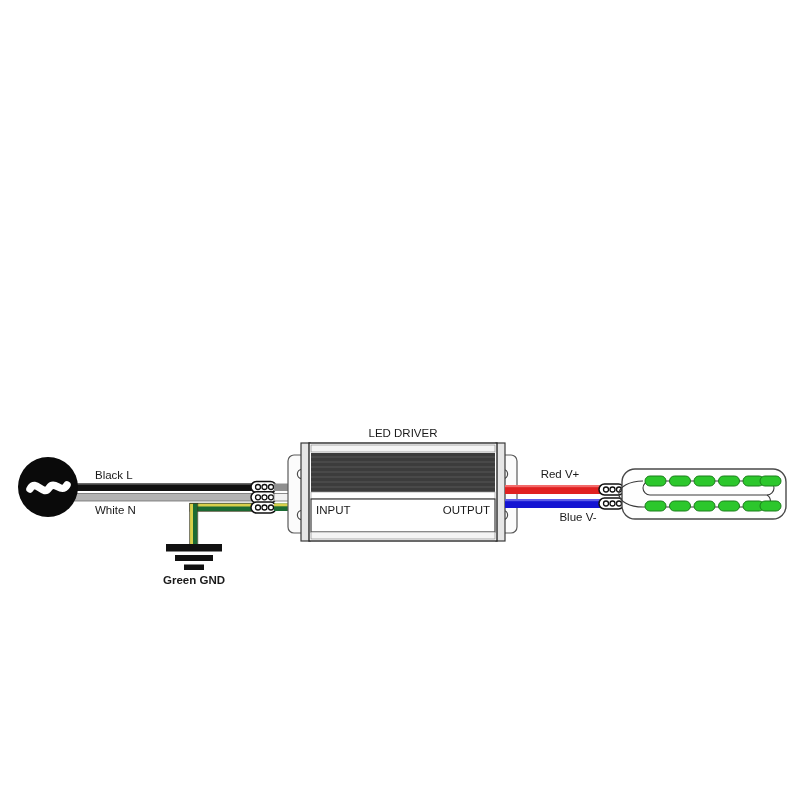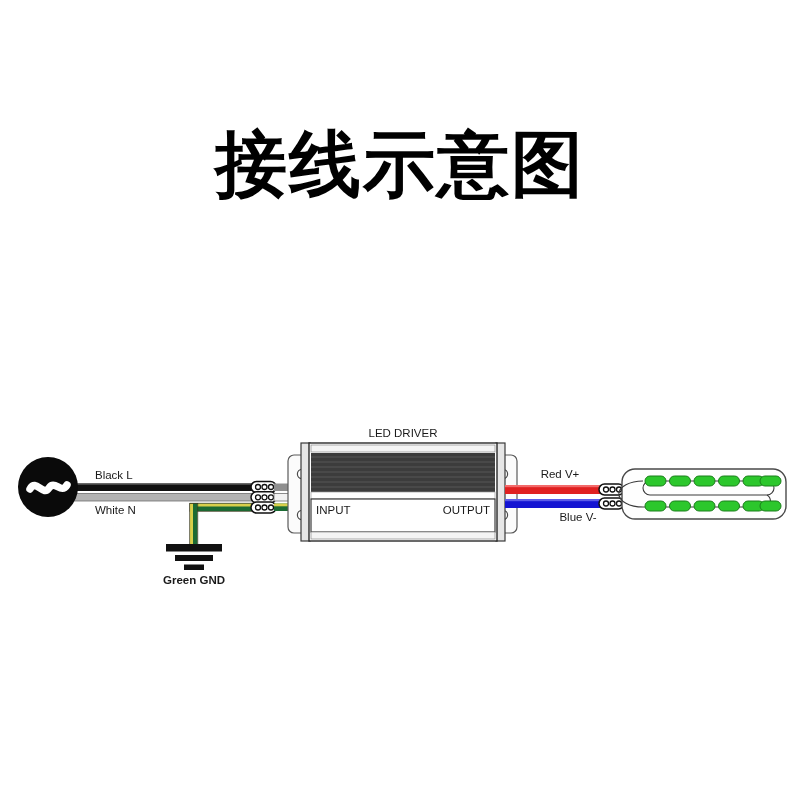--- a/index.html
+++ b/index.html
@@ -62,21 +62,20 @@
     font-size: 11.5px;
     font-weight: bold;
     fill: #1a1a1a;
   }
 </style>
 </head>
 <body>
 
 <div id="stage">
 
-  <div id="diagram-title">接线示意图</div>
 
   <svg id="schematic" viewBox="0 0 800 800">
 
     <g>
 
       <g>
         <rect x="62" y="483.5" width="190" height="7.5" fill="#111111"></rect>
         <rect x="62" y="483.5" width="190" height="1.4" fill="#4d4d4d"></rect>
       </g>
 

